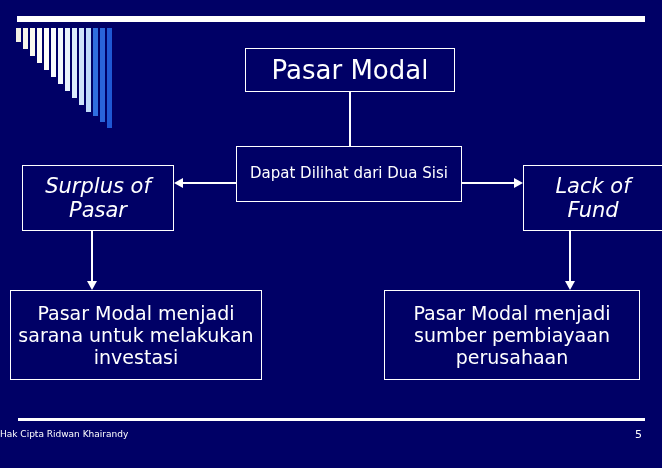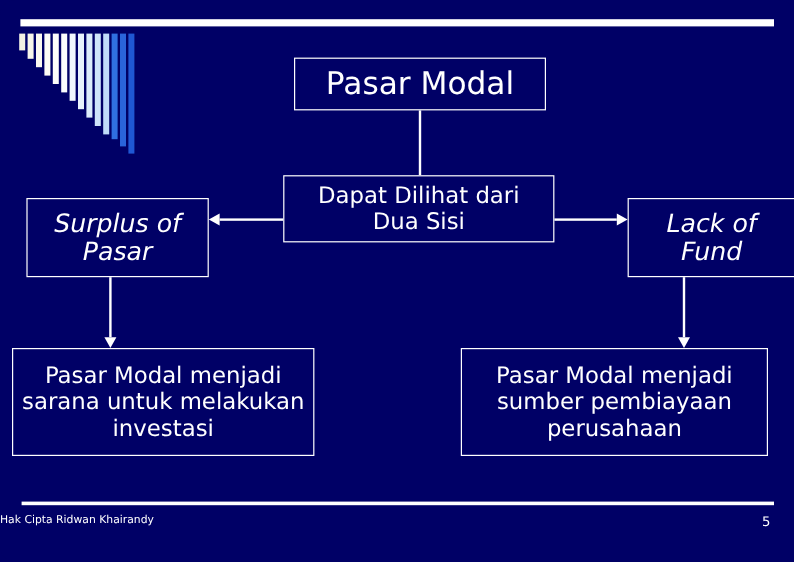--- a/index.html
+++ b/index.html
@@ -63,21 +63,21 @@
     top: 48px;
     width: 210px;
     height: 44px;
     font-size: 26px;
   }
   .box-middle {
     left: 236px;
     top: 146px;
     width: 226px;
     height: 56px;
-    font-size: 19px;
+    font-size: 15px;
   }
   .box-left {
     left: 22px;
     top: 165px;
     width: 152px;
     height: 66px;
     font-size: 21px;
     font-style: italic;
   }
   .box-right {

